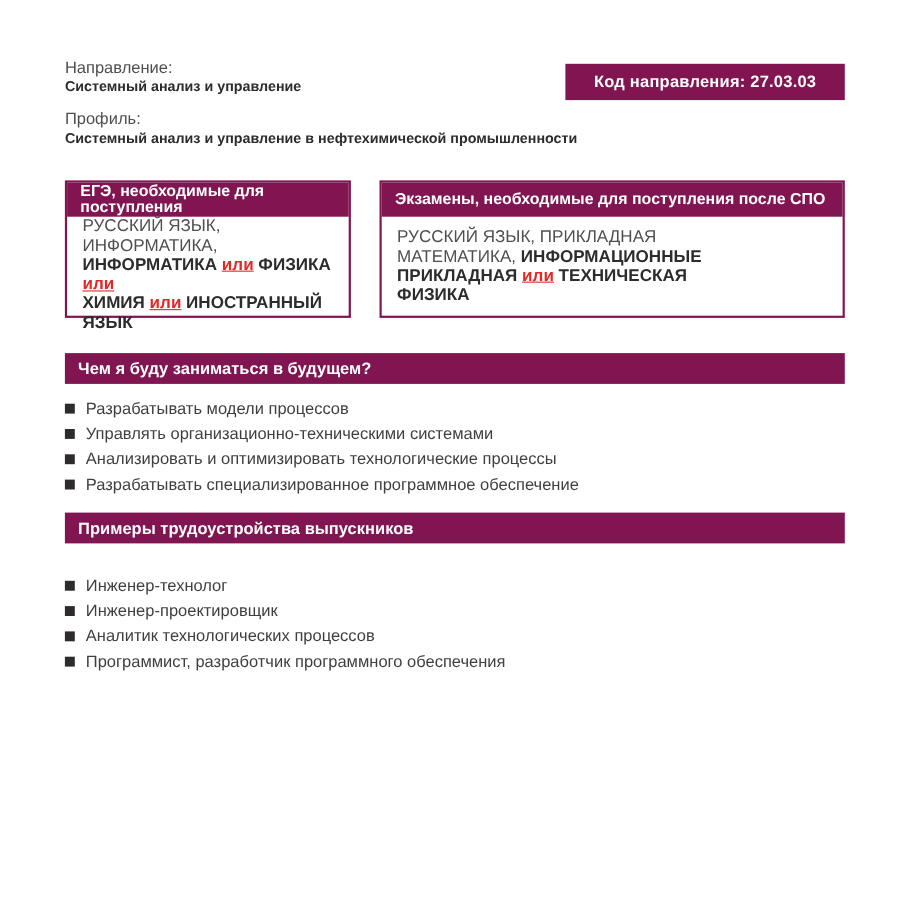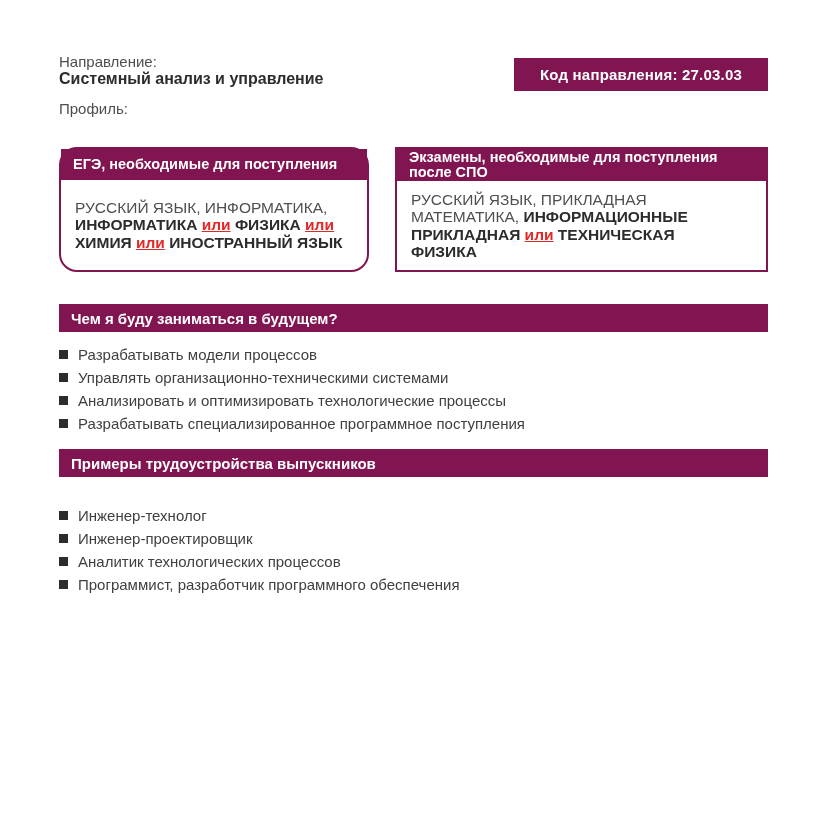--- a/index.html
+++ b/index.html
@@ -12,34 +12,34 @@
   *{margin:0;padding:0;box-sizing:border-box;}
   html,body{background:#ffffff;}
   body{font-family:"Liberation Sans", sans-serif;}
   .page{
     width:827px;height:827px;background:#ffffff;
     padding:53px 59px 0 59px;position:relative;overflow:hidden;
   }
   
   .header-row{display:flex;justify-content:space-between;align-items:flex-start;gap:12px;}
   .label-line{font-size:15px;line-height:17px;color:var(--gray);}
-  .value-line{font-size:16px;line-height:17px;font-weight:700;color:var(--dark);}
+  .value-line{font-size:13px;line-height:17px;font-weight:700;color:var(--dark);}
   .code-badge{
     margin-top:5px;width:254px;height:33px;background:var(--maroon);
     color:#fff;font-weight:700;font-size:15px;letter-spacing:0.2px;
     display:flex;align-items:center;justify-content:center;flex-shrink:0;
   }
   .profile-block{margin-top:9px;}
   
   .boxes-row{margin-top:30px;display:flex;gap:26px;}
   .exam-box{
     border:2px solid var(--maroon);height:125px;
     display:flex;flex-direction:column;background:#fff;
   }
-  .exam-box.left{width:310px;flex-shrink:0;border-radius:18px;}
+  .exam-box.left{width:260px;flex-shrink:0;}
   .exam-box.right{flex:1;}
   .exam-box-header{
     background:var(--maroon);color:#fff;font-weight:700;
     font-size:14.5px;line-height:15px;min-height:31px;
     display:flex;align-items:center;padding:1px 12px;
   }
   .exam-box-body{
     flex:1;display:flex;align-items:center;
     padding:0 14px;font-size:15.5px;line-height:17.5px;
   }
@@ -71,20 +71,21 @@
   <div class="header-row">
     <div>
       <div class="label-line">Направление:</div>
       <div class="value-line">Системный анализ и управление</div>
     </div>
     <div class="code-badge">Код направления: 27.03.03</div>
   </div>
 
   <div class="profile-block">
     <div class="label-line">Профиль:</div>
+    <div class="value-line">Системный анализ и управление в нефтехимической промышленности</div>
   </div>
 
   <div class="boxes-row">
     <div class="exam-box left">
       <div class="exam-box-header">ЕГЭ, необходимые для поступления</div>
       <div class="exam-box-body">
         <div><span class="seg-regular">РУССКИЙ ЯЗЫК, ИНФОРМАТИКА,</span><br><span class="seg-bold">ИНФОРМАТИКА </span><span class="seg-or">или</span><span class="seg-bold"> ФИЗИКА </span><span class="seg-or">или</span><br><span class="seg-bold">ХИМИЯ </span><span class="seg-or">или</span><span class="seg-bold"> ИНОСТРАННЫЙ ЯЗЫК</span></div>
       </div>
     </div>
     <div class="exam-box right">
@@ -104,21 +105,21 @@
       <div class="list-item">
         <span class="bullet"></span>
         <span class="item-text">Управлять организационно-техническими системами</span>
       </div>
       <div class="list-item">
         <span class="bullet"></span>
         <span class="item-text">Анализировать и оптимизировать технологические процессы</span>
       </div>
       <div class="list-item">
         <span class="bullet"></span>
-        <span class="item-text">Разрабатывать специализированное программное поступления</span>
+        <span class="item-text">Разрабатывать специализированное программное обеспечение</span>
       </div>
     </div>
 
   <div class="section-bar second">Примеры трудоустройства выпускников</div>
   <div class="bullet-list second">
       <div class="list-item">
         <span class="bullet"></span>
         <span class="item-text">Инженер-технолог</span>
       </div>
       <div class="list-item">

